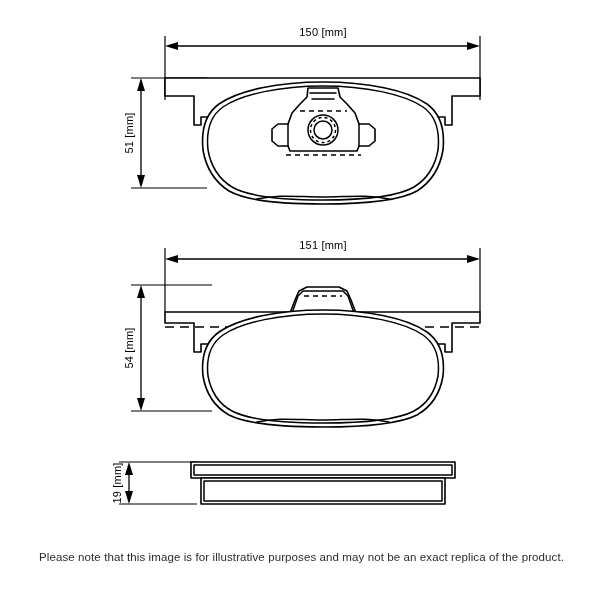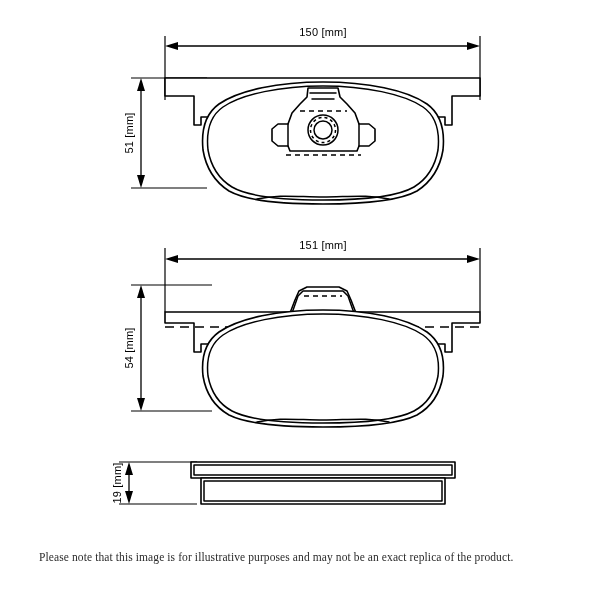--- a/index.html
+++ b/index.html
@@ -76,21 +76,21 @@
     letter-spacing: 0.2px;
   }
   .dim-text-h {
     text-anchor: middle;
   }
   .footer-note {
     position: absolute;
     left: 32px;
     top: 551px;
     width: 540px;
-    font-family: Liberation Serif, serif;
+    font-family: Liberation Sans, sans-serif;
     font-size: 11.5px;
     color: #2b2b2b;
     letter-spacing: 0.1px;
     white-space: nowrap;
   }
 </style>
 </head>
 <body>
 
 <div id="drawing-root">

